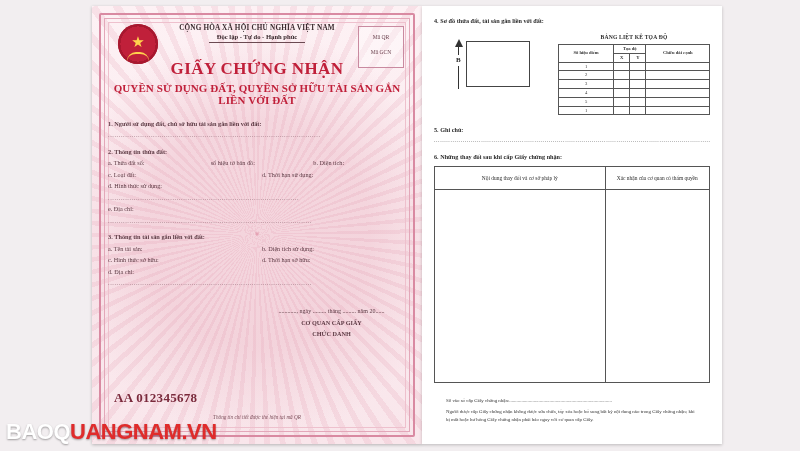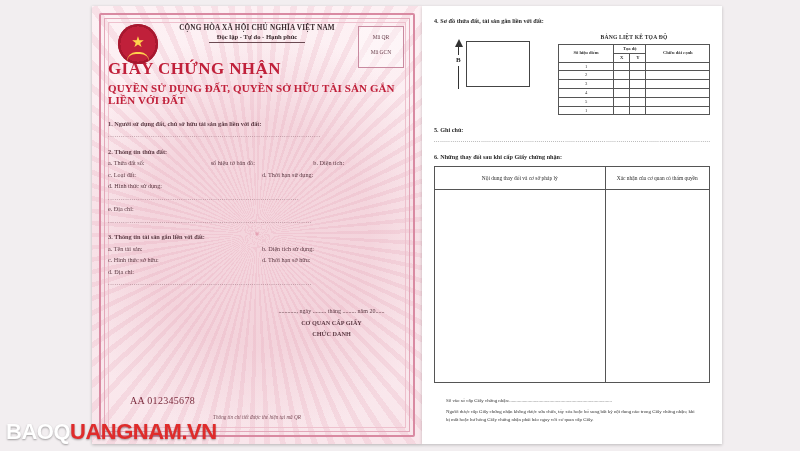--- a/index.html
+++ b/index.html
@@ -70,39 +70,39 @@
 
   .qrbox{
     position:absolute;right:2px;top:2px;width:44px;height:40px;
     border:1px solid #c98aa0;background:rgba(255,255,255,.35);
     font-size:5.6px;color:#6d4450;text-align:center;
   }
   .qrbox .t1{margin-top:7px;}
   .qrbox .t2{margin-top:9px;}
 
   .title{
-    margin-top:16px;text-align:left;color:#c0203a;
+    margin-top:16px;text-align:center;color:#c0203a;
   }
   .title .main{font-size:17px;font-weight:bold;letter-spacing:.4px;}
   .title .sub{font-size:11px;font-weight:bold;margin-top:3px;letter-spacing:.1px;}
 
   .body{margin-top:12px;color:#5d3a44;font-size:6.2px;line-height:1.85;}
   .body .sec{font-weight:bold;font-size:6.3px;margin-top:5px;}
   .body .ln{display:block;}
   .dots{color:#9b7680;letter-spacing:.6px;}
   .two{display:flex;gap:10px;}
   .two > span{flex:1;}
 
   .sign{
     position:absolute;left:52%;right:6px;top:282px;text-align:center;color:#5d3a44;font-size:6px;line-height:1.8;
   }
   .sign .b{font-weight:bold;font-size:6.2px;}
 
   .serial{
-    position:absolute;left:6px;bottom:24px;color:#7a2a3c;font-size:10px;font-weight:normal;letter-spacing:.3px;margin-left:16px;
+    position:absolute;left:6px;bottom:24px;color:#7a2a3c;font-size:13px;font-weight:bold;letter-spacing:.3px;
   }
   .footnote{
     position:absolute;left:0;right:0;bottom:10px;text-align:center;color:#7a4c58;font-size:5.2px;font-style:italic;
   }
 
   
   .doc2{
     position:absolute;
     top:6px;left:422px;width:300px;height:438px;
     background:#ffffff;

